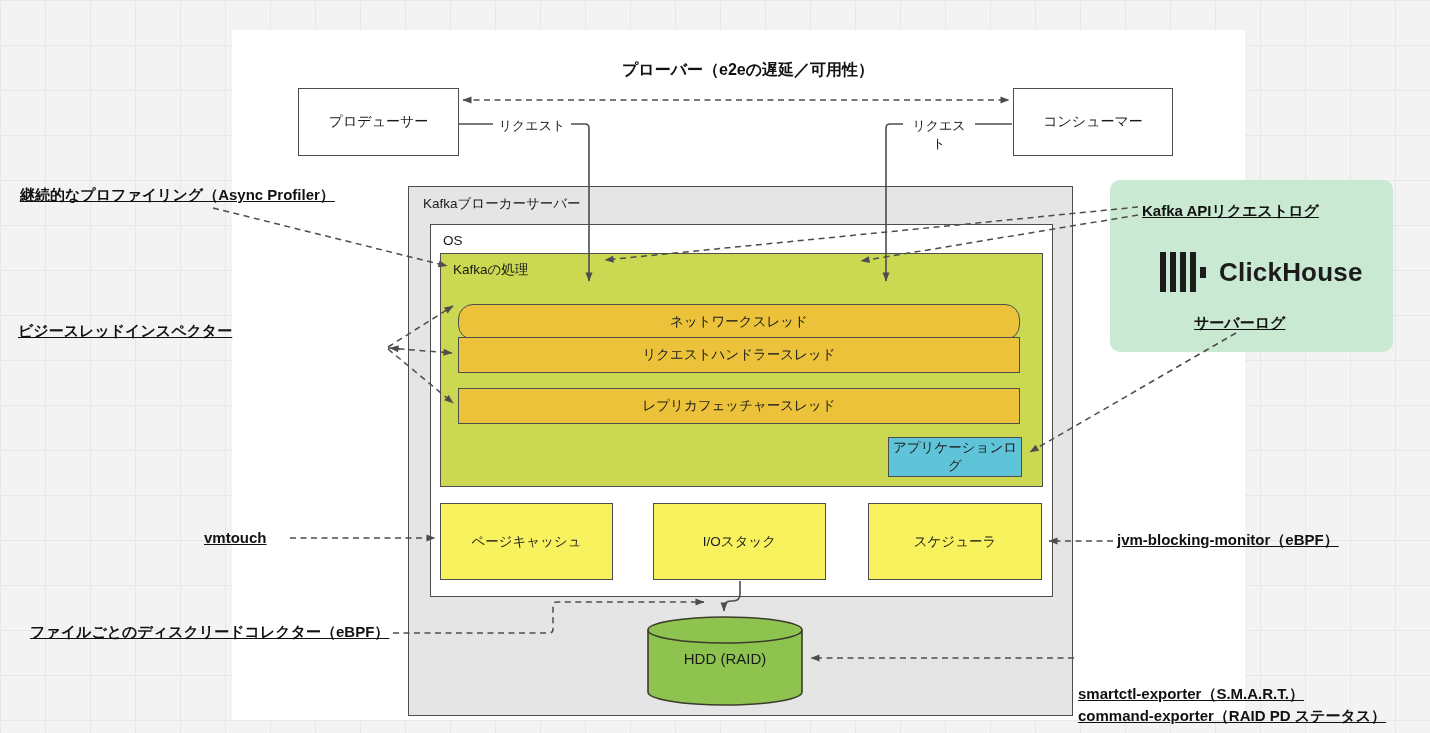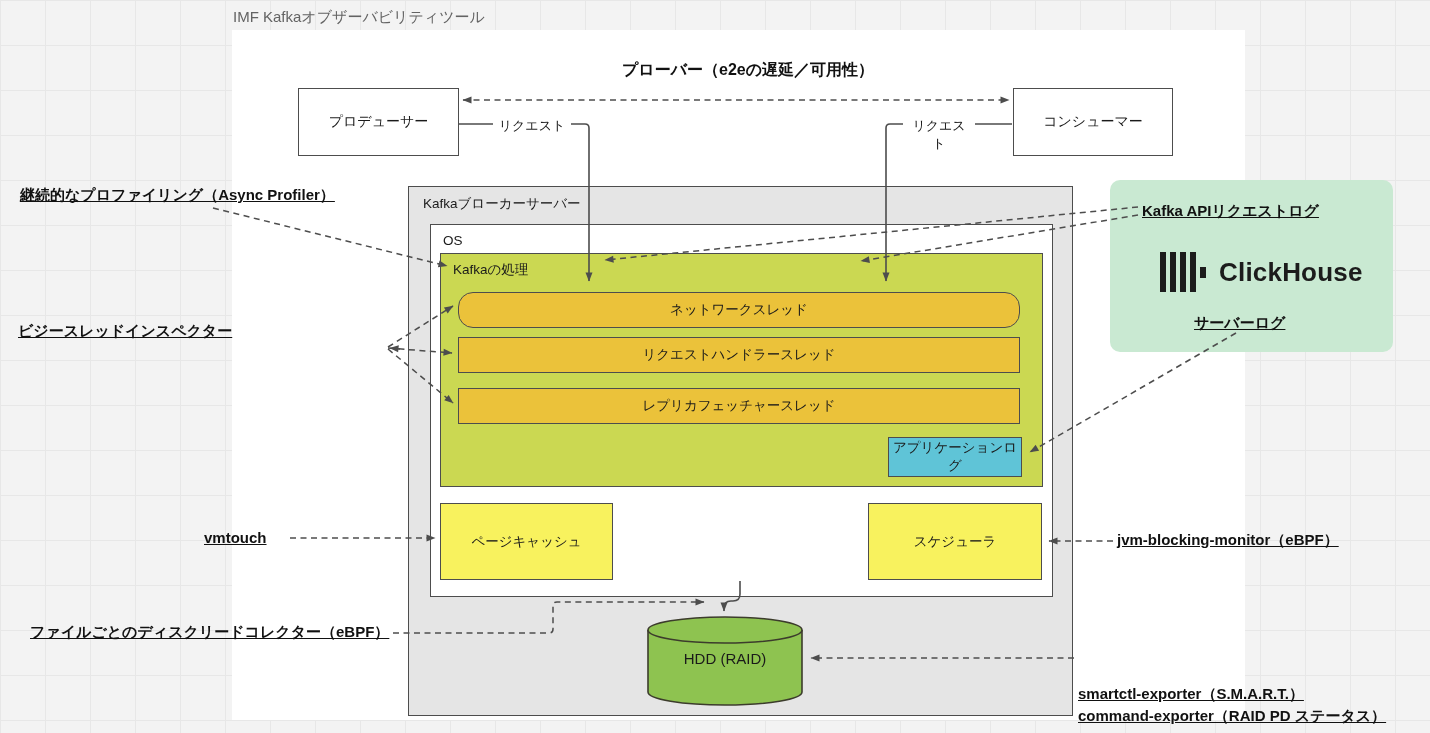--- a/index.html
+++ b/index.html
@@ -39,21 +39,20 @@
   .dash{stroke:var(--line);fill:none;stroke-width:1.5px;stroke-dasharray:6 4.5;}
   .cyl{fill:var(--hdd-fill);stroke:#3c3c2c;stroke-width:1.6px;}
 </style>
 </head>
 <body>
 
 <div class="stage">
 
   <div class="canvas"></div>
 
-  <div class="title">IMF Kafkaオブザーバビリティツール</div>
 
   <div class="abs prober">プローバー（e2eの遅延／可用性）</div>
 
   <div class="abs node center consumer">
     <span>コンシューマー</span>
   </div>
   <div class="abs node center producer">
     <span>プロデューサー</span>
   </div>
 
@@ -63,36 +62,39 @@
   <div class="abs node broker">
     <div class="bkrlbl">Kafkaブローカーサーバー</div>
   </div>
   <div class="abs node os">
     <div class="bkrlbl" style="padding-left:12px;">OS</div>
   </div>
   <div class="abs node process">
     <div class="bkrlbl" style="padding:7px 0 0 12px;">Kafkaの処理</div>
   </div>
 
-  <div class="abs node center bar" style="top:292px;border-radius:15px;">
+  <div class="abs node center bar" style="top:304px;border-radius:15px;">
     <span>ネットワークスレッド</span>
   </div>
   <div class="abs node center bar" style="top:337px;">
     <span>リクエストハンドラースレッド</span>
   </div>
   <div class="abs node center bar" style="top:388px;">
     <span>レプリカフェッチャースレッド</span>
   </div>
 
   <div class="abs node center applog">
     <span>アプリケーションログ</span>
   </div>
 
   <div class="abs node center ybox" style="left:440px;width:173px;">
     <span>ページキャッシュ</span>
+  </div>
+  <div class="abs node center ybox" style="left:653px;width:173px;">
+    <span>I/Oスタック</span>
   </div>
   <div class="abs node center ybox" style="left:868px;width:174px;">
     <span>スケジューラ</span>
   </div>
 
   <div class="abs chpanel"></div>
   <div class="chlogo">
     <span class="chbars">
         <i></i>
         <i></i>

